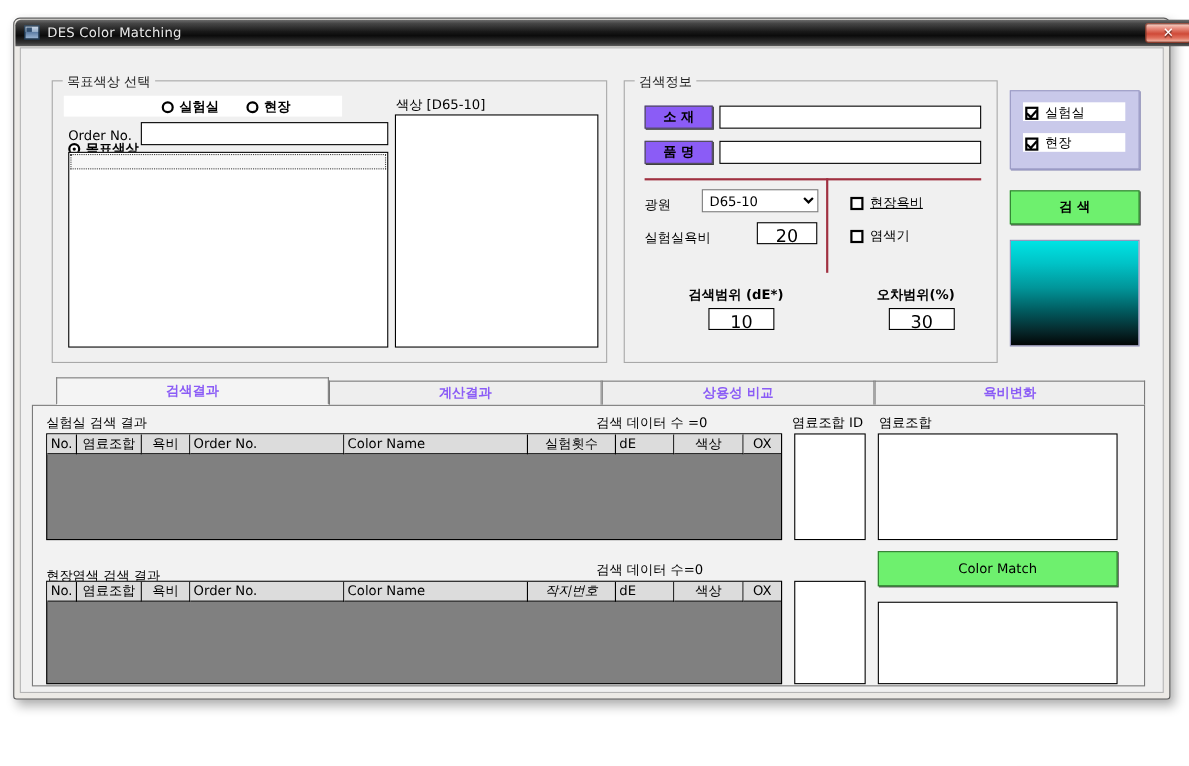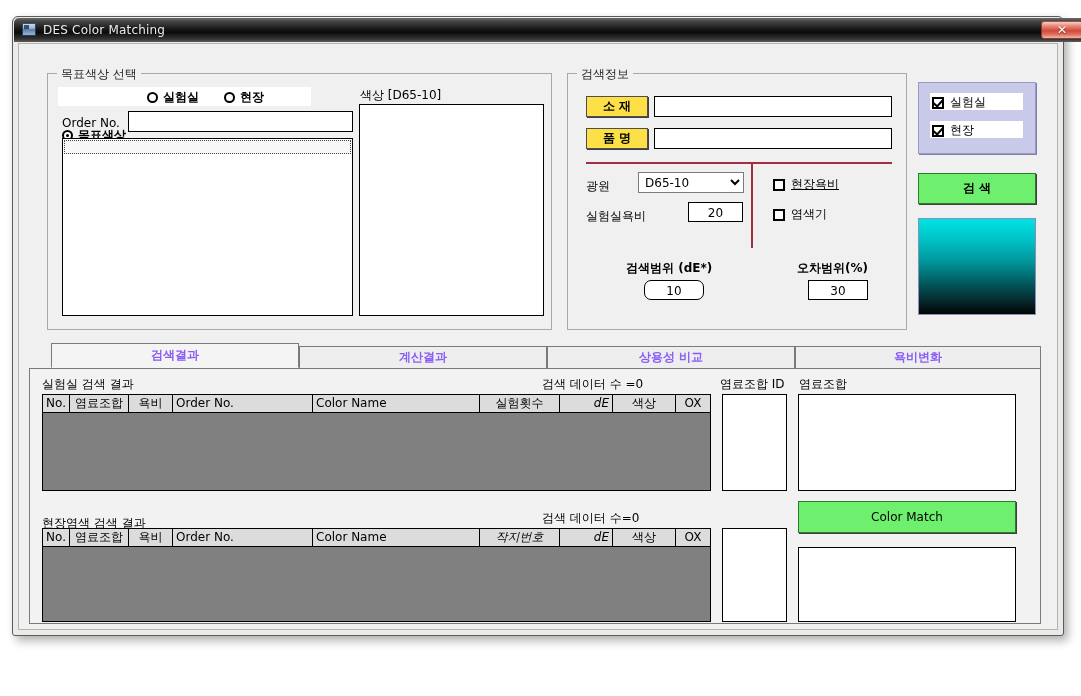--- a/index.html
+++ b/index.html
@@ -51,21 +51,21 @@
   }
 
   
   .grp{position:absolute;border:1px solid #a8a8a8;box-sizing:border-box;}
   .grp > .legend{
     position:absolute;top:-8px;left:9px;background:#f0f0f0;padding:0 4px;
     font-size:12px;color:#222;white-space:nowrap;
   }
   .tbox{
     position:absolute;background:#ffffff;border:1px solid #000;box-sizing:border-box;
-    font-size:12px;line-height:1;
+    font-size:16px;line-height:1;
   }
   .tbox.ctr{text-align:center;}
   .tbox span{display:block;padding-top:4px;}
   .sunken{
     position:absolute;background:#ffffff;
     border:1px solid #000;box-sizing:border-box;
   }
   .lbl{position:absolute;font-size:12px;color:#000;white-space:nowrap;}
   .bold{font-weight:bold;}
 
@@ -88,21 +88,21 @@
     content:"";position:absolute;left:1px;top:-1px;width:4px;height:7px;
     border:solid #000;border-width:0 2px 2px 0;transform:rotate(42deg);
   }
 
   .gbtn{
     position:absolute;background:#6ef06e;border:1px solid #2f7a2f;box-sizing:border-box;
     text-align:center;font-size:12px;color:#000;
     box-shadow:1px 1px 0 #3f3f3f;
     display:flex;align-items:center;justify-content:center;
   }
-  .gbtn.lbl-btn{background:#fde047;border:1px solid #4e4e4e;font-weight:bold;}
+  .gbtn.lbl-btn{background:#8b5cf6;border:1px solid #4e4e4e;font-weight:bold;}
 
   select.combo{
     position:absolute;font-family:inherit;font-size:12px;
     background:#ffffff;border:1px solid #7b7b7b;box-sizing:border-box;
     padding:1px 2px;
   }
 
   
   .tabstrip{position:absolute;left:10px;top:302px;width:1012px;height:278px;}
   .tab{
@@ -117,21 +117,21 @@
   }
 
   
   .grid{position:absolute;border:1px solid #000;box-sizing:border-box;background:#808080;}
   .grid .hdr{position:absolute;left:0;top:0;height:18px;width:100%;background:#dcdcdc;box-sizing:border-box;}
   .grid .hc{
     position:absolute;top:0;height:18px;line-height:17px;
     background:#dcdcdc;border-right:1px solid #000;border-bottom:1px solid #000;
     box-sizing:border-box;font-size:12px;color:#000;padding:0 3px;overflow:hidden;white-space:nowrap;
   }
-  .grid .hc.r{text-align:right;font-style:italic;}
+  .grid .hc.r{text-align:left;}
   .grid .hc.c{text-align:center;}
 
   .redline{position:absolute;background:#a03040;}
 </style>
 </head>
 <body>
 
 <div class="desktop">
 
   <div class="window">
@@ -204,21 +204,21 @@
         <div class="chk" style="left:205px;top:102px;text-decoration:underline;">
           <span class="bx"></span>
           <span>현장욕비</span>
         </div>
         <div class="chk" style="left:205px;top:132px;">
           <span class="bx"></span>
           <span>염색기</span>
         </div>
 
         <div class="lbl bold" style="left:58px;top:186px;">검색범위 (dE*)</div>
-        <div class="tbox ctr" style="left:76px;top:206px;width:60px;height:20px;border-radius:7px;">
+        <div class="tbox ctr" style="left:76px;top:206px;width:60px;height:20px;">
           <span>10</span>
         </div>
 
         <div class="lbl bold" style="left:229px;top:186px;">오차범위(%)</div>
         <div class="tbox ctr" style="left:240px;top:206px;width:60px;height:20px;">
           <span>30</span>
         </div>
       </div>
 
       <div style="position:absolute;left:899px;top:38px;width:118px;height:72px;background:#c9c9ea;border:1px solid #9a9ac4;box-sizing:border-box;box-shadow:1px 1px 0 #7f7fae;">

